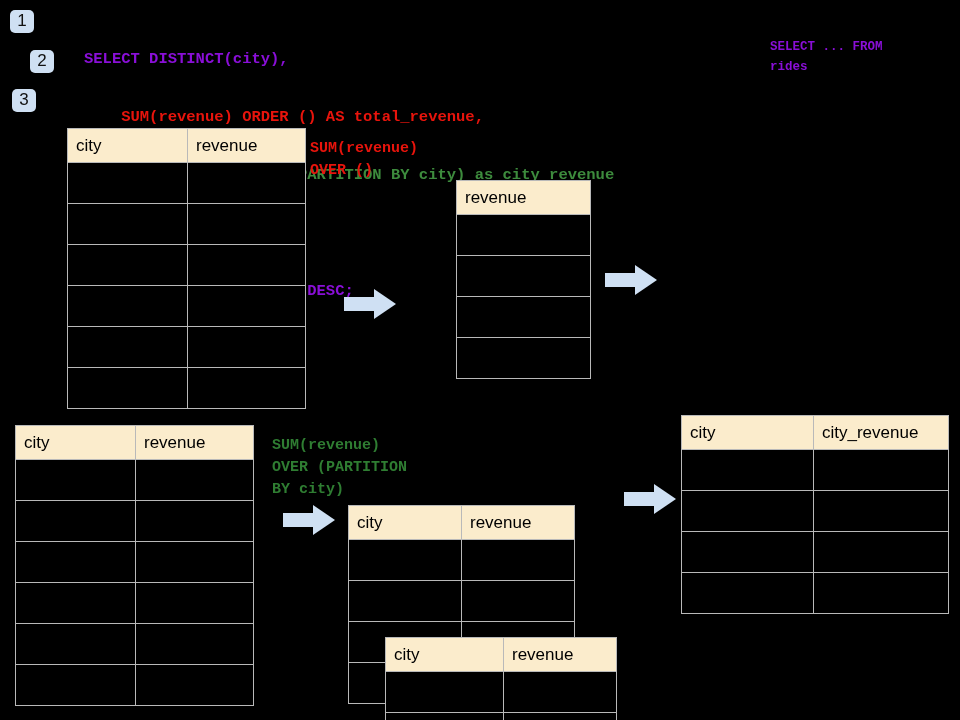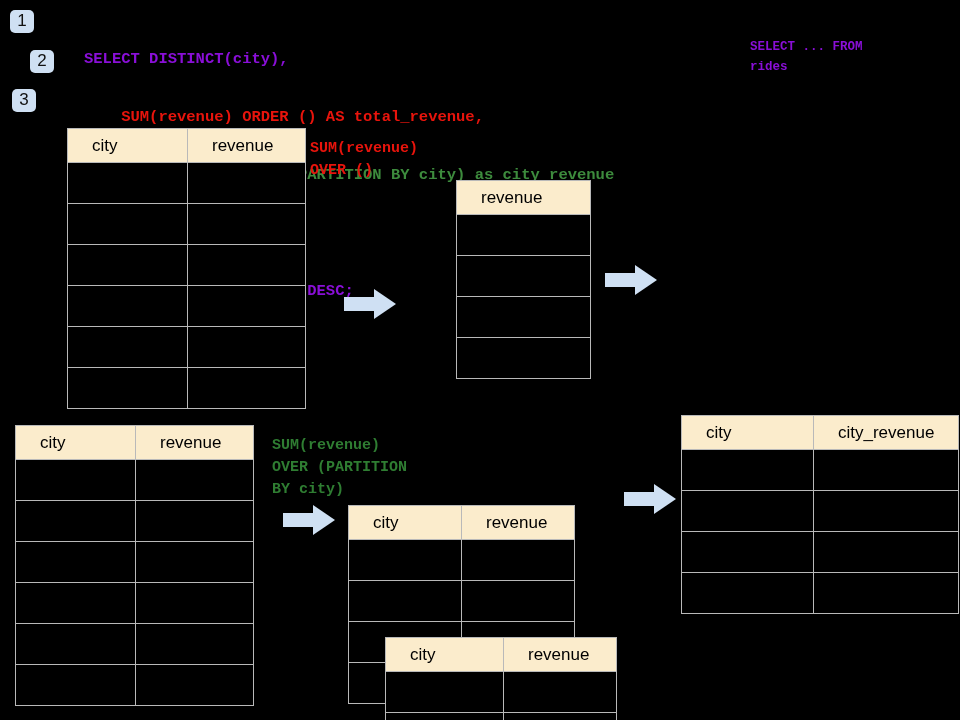--- a/index.html
+++ b/index.html
@@ -45,20 +45,21 @@
   .c-green  { color: #3d8b3d; }
 
   .side-note {
     position: absolute;
     font-family: "Liberation Mono", monospace;
     font-size: 12.5px;
     font-weight: bold;
     line-height: 20px;
     white-space: pre;
     color: #8a0fd8;
+    margin-left: 20px;
   }
 
   
   .annot {
     position: absolute;
     font-family: Liberation Mono, monospace;
     font-size: 15px;
     font-weight: bold;
     line-height: 22px;
     white-space: pre;
@@ -68,21 +69,21 @@
 
   
   .tbl {
     position: absolute;
     border-collapse: collapse;
     table-layout: fixed;
     background: #000000;
   }
   .tbl td, .tbl th {
     border: 1px solid #b9b9b9;
-    padding: 0 24px;
+    padding: 0 8px;
     text-align: left;
     font-family: "Liberation Sans", sans-serif;
     font-weight: normal;
     font-size: 17px;
     color: #000000;
   }
   .tbl th {
     background: #fbeccc;
     height: 33px;
   }

